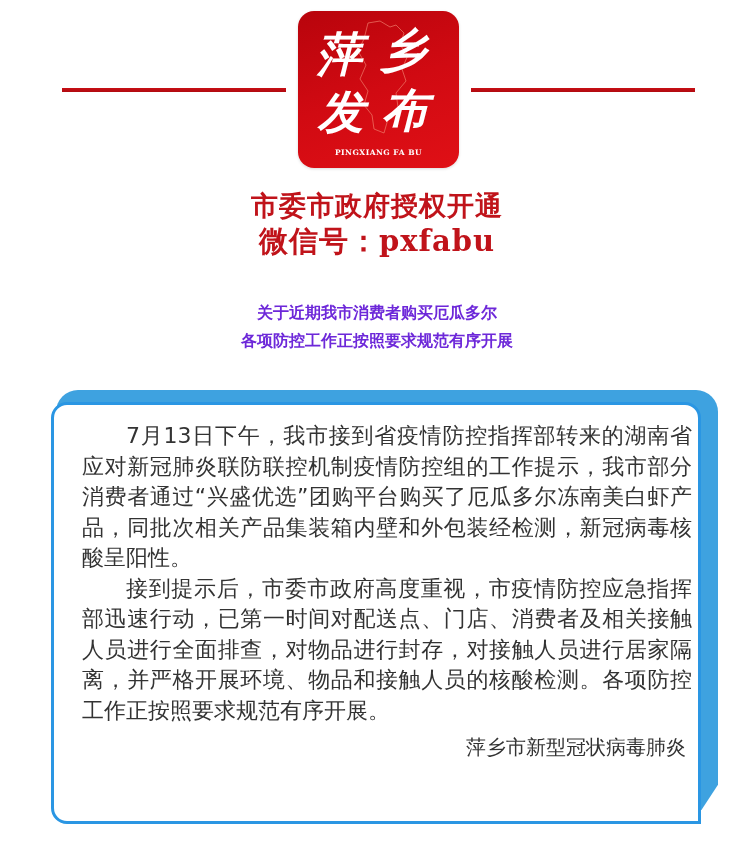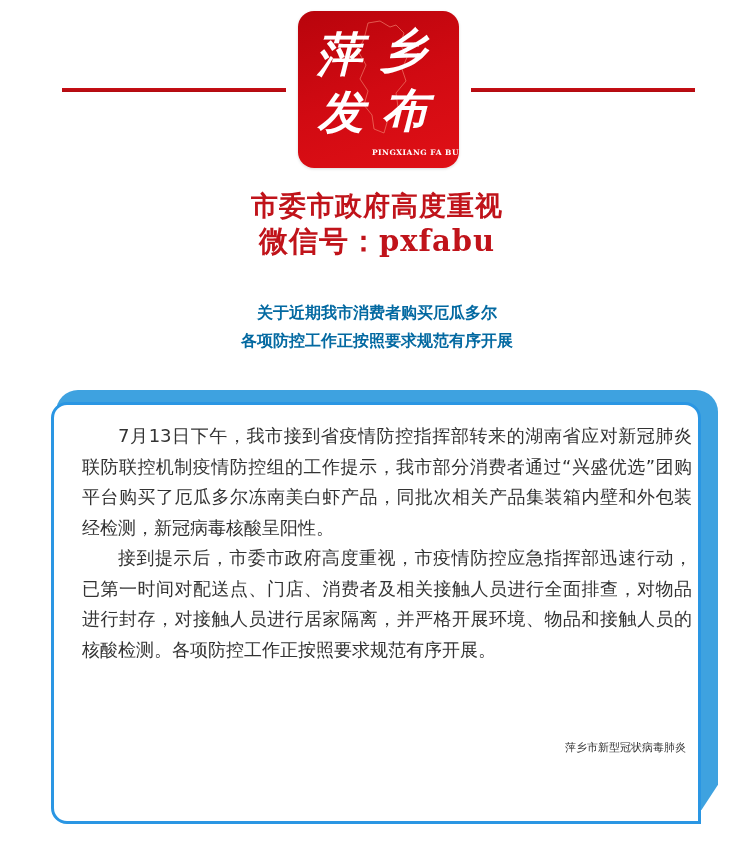--- a/index.html
+++ b/index.html
@@ -12,58 +12,58 @@
 
   .logo { position: absolute; left: 298px; top: 11px; width: 161px; height: 157px; border-radius: 16px;
           background: linear-gradient(160deg, #b8040c 0%, #d10a12 50%, #e01016 100%);
           box-shadow: 0 1px 3px rgba(0,0,0,0.15); overflow: hidden; }
   .logo .map { position: absolute; left: 40px; top: 8px; width: 80px; height: 120px; }
   .logo .glyph { position: absolute; color: #ffffff; font-family: "DejaVu Serif", serif; font-style: italic; font-weight: bold; font-size: 46px; line-height: 1; }
   .logo .g1 { left: 18px; top: 20px; }
   .logo .g2 { left: 82px; top: 16px; }
   .logo .g3 { left: 20px; top: 78px; }
   .logo .g4 { left: 84px; top: 76px; }
-  .logo .pinyin { position: absolute; left: 0; width: 100%; top: 137px; text-align: right; color: #ffffff; font-family: "DejaVu Serif", serif; font-weight: bold; font-size: 7.5px; letter-spacing: 0.5px; }
+  .logo .pinyin { position: absolute; left: 0; width: 100%; top: 137px; text-align: center; color: #ffffff; font-family: "DejaVu Serif", serif; font-weight: bold; font-size: 7.5px; letter-spacing: 0.5px; }
 
   .slogan { position: absolute; left: 0; width: 754px; text-align: center; color: #c0131a; font-family: "DejaVu Serif", serif; font-weight: bold; }
   .slogan.l1 { top: 188px; font-size: 27px; letter-spacing: 1px; }
   .slogan.l2 { top: 222px; font-size: 29px; letter-spacing: 1px; }
 
-  .title { position: absolute; left: 0; width: 754px; text-align: center; color: #0369a1; font-weight: bold; font-size: 16px; }
+  .title { position: absolute; left: 0; width: 754px; text-align: center; color: #6d28d9; font-weight: bold; font-size: 16px; }
   .title.l1 { top: 303px; }
   .title.l2 { top: 331px; }
 
   .box-back { position: absolute; left: 56px; top: 390px; width: 662px; height: 420px; background: #3ea2e0; border-radius: 22px 22px 0 0;
               clip-path: polygon(0 0, 100% 0, 100% 94%, 97.5% 100%, 0 100%); }
   .box-front { position: absolute; left: 51px; top: 402px; width: 650px; height: 422px; background: #ffffff; border: 3px solid #2a96e3; border-radius: 16px 16px 0 16px; box-sizing: border-box; }
 
-  .content { position: absolute; left: 82px; top: 421px; width: 610px; color: #333333; font-size: 18px; line-height: 30.5px; }
+  .content { position: absolute; left: 82px; top: 421px; width: 610px; color: #333333; font-size: 22px; line-height: 30.5px; }
   .content p { margin: 0; text-indent: 2em; text-align: justify; }
 
-  .sign { position: absolute; right: 68px; top: 733px; text-align: right; color: #333333; font-size: 11px; line-height: 29px; }
+  .sign { position: absolute; right: 68px; top: 733px; text-align: right; color: #333333; font-size: 20px; line-height: 29px; }
 </style>
 </head>
 <body>
 
 <div class="header">
   <div class="rule left"></div>
   <div class="rule right"></div>
 
   <div class="logo">
     <svg class="map" viewBox="0 0 80 120">
       <path d="M30 4 L42 2 L52 8 L58 6 L66 14 L62 26 L70 36 L64 50 L68 62 L58 74 L60 88 L50 100 L46 114 L36 110 L34 96 L26 86 L30 72 L22 60 L28 46 L20 32 L26 20 Z" fill="none" stroke="#f07a6a" stroke-width="1" opacity="0.7"></path>
     </svg>
     <span class="glyph g1">萍</span>
     <span class="glyph g2">乡</span>
     <span class="glyph g3">发</span>
     <span class="glyph g4">布</span>
     <div class="pinyin">PINGXIANG FA BU</div>
   </div>
 
-  <div class="slogan l1">市委市政府高度重视</div>
+  <div class="slogan l1">市委市政府授权开通</div>
   <div class="slogan l2">微信号：pxfabu</div>
 </div>
 
 <div class="title l1">关于近期我市消费者购买厄瓜多尔</div>
 <div class="title l2">各项防控工作正按照要求规范有序开展</div>
 
 <div class="box-back"></div>
 <div class="box-front"></div>
 
 <div class="content">

